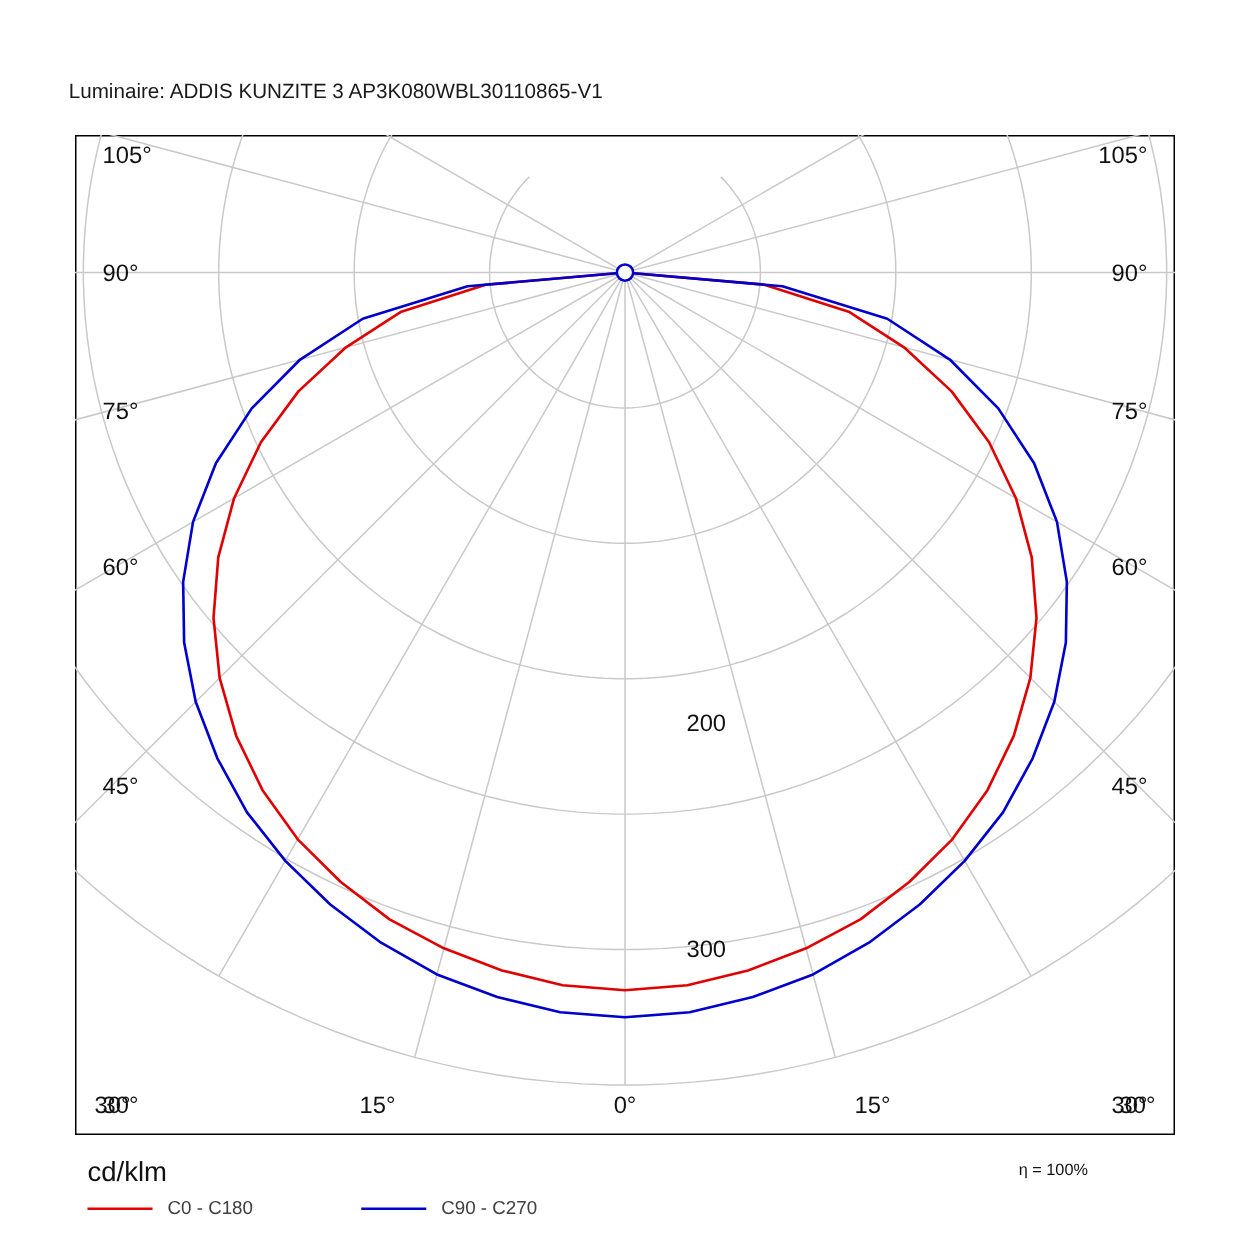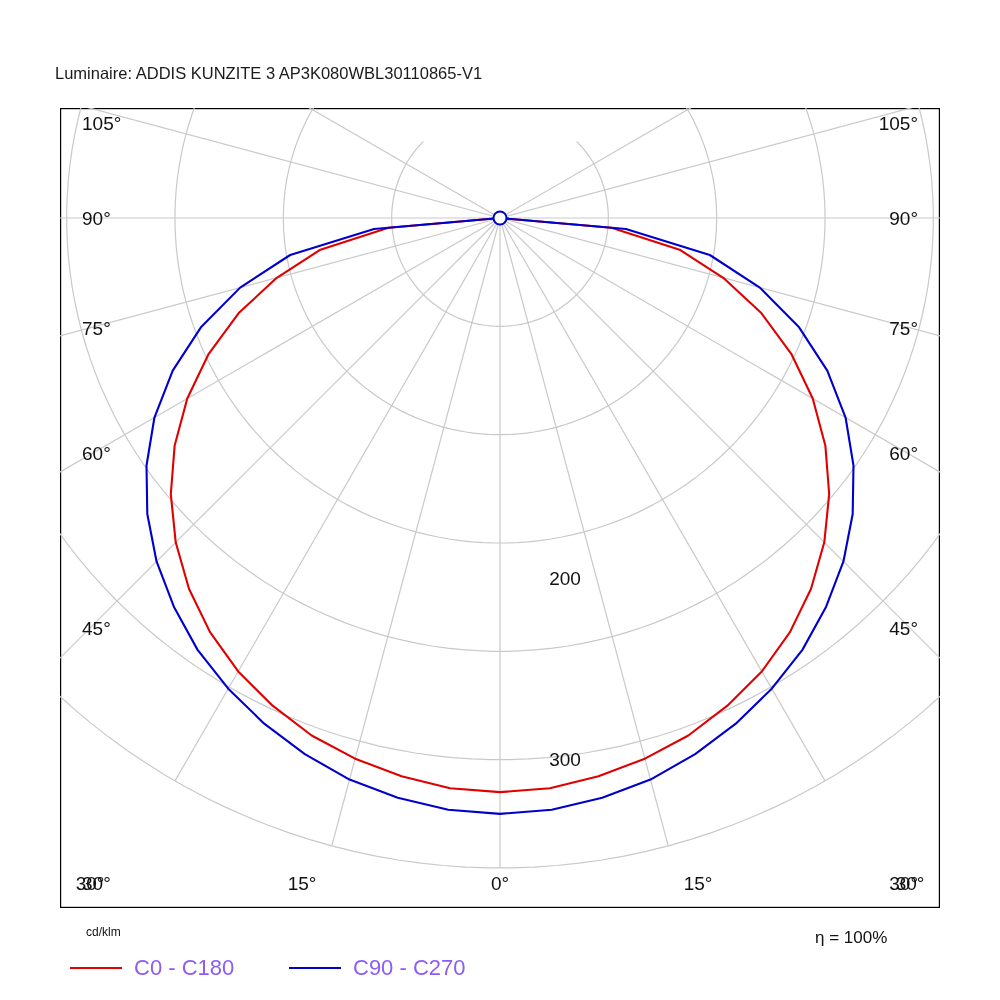--- a/index.html
+++ b/index.html
@@ -34,46 +34,46 @@
   .plot-wrap {
     position: absolute;
     left: 60px;
     top: 108px;
     width: 880px;
     height: 800px;
   }
   svg { display: block; }
   .footer-left {
     position: absolute;
-    left: 86px;
+    left: 70px;
     top: 925px;
-    font-size: 12px;
+    font-size: 22px;
     color: #111;
   }
   .footer-right {
     position: absolute;
     left: 815px;
     top: 928px;
-    font-size: 17px;
+    font-size: 13px;
     color: #111;
   }
   .legend {
     position: absolute;
     left: 60px;
     top: 955px;
     width: 600px;
     height: 34px;
   }
   .legend-item {
     position: absolute;
     top: 0;
     height: 24px;
     line-height: 24px;
-    font-size: 22px;
-    color: #8b5cf6;
+    font-size: 15px;
+    color: #404040;
     white-space: nowrap;
   }
   .legend-swatch {
     display: inline-block;
     width: 52px;
     height: 0;
     border-top-width: 2.2px;
     border-top-style: solid;
     vertical-align: middle;
     margin-right: 12px;

